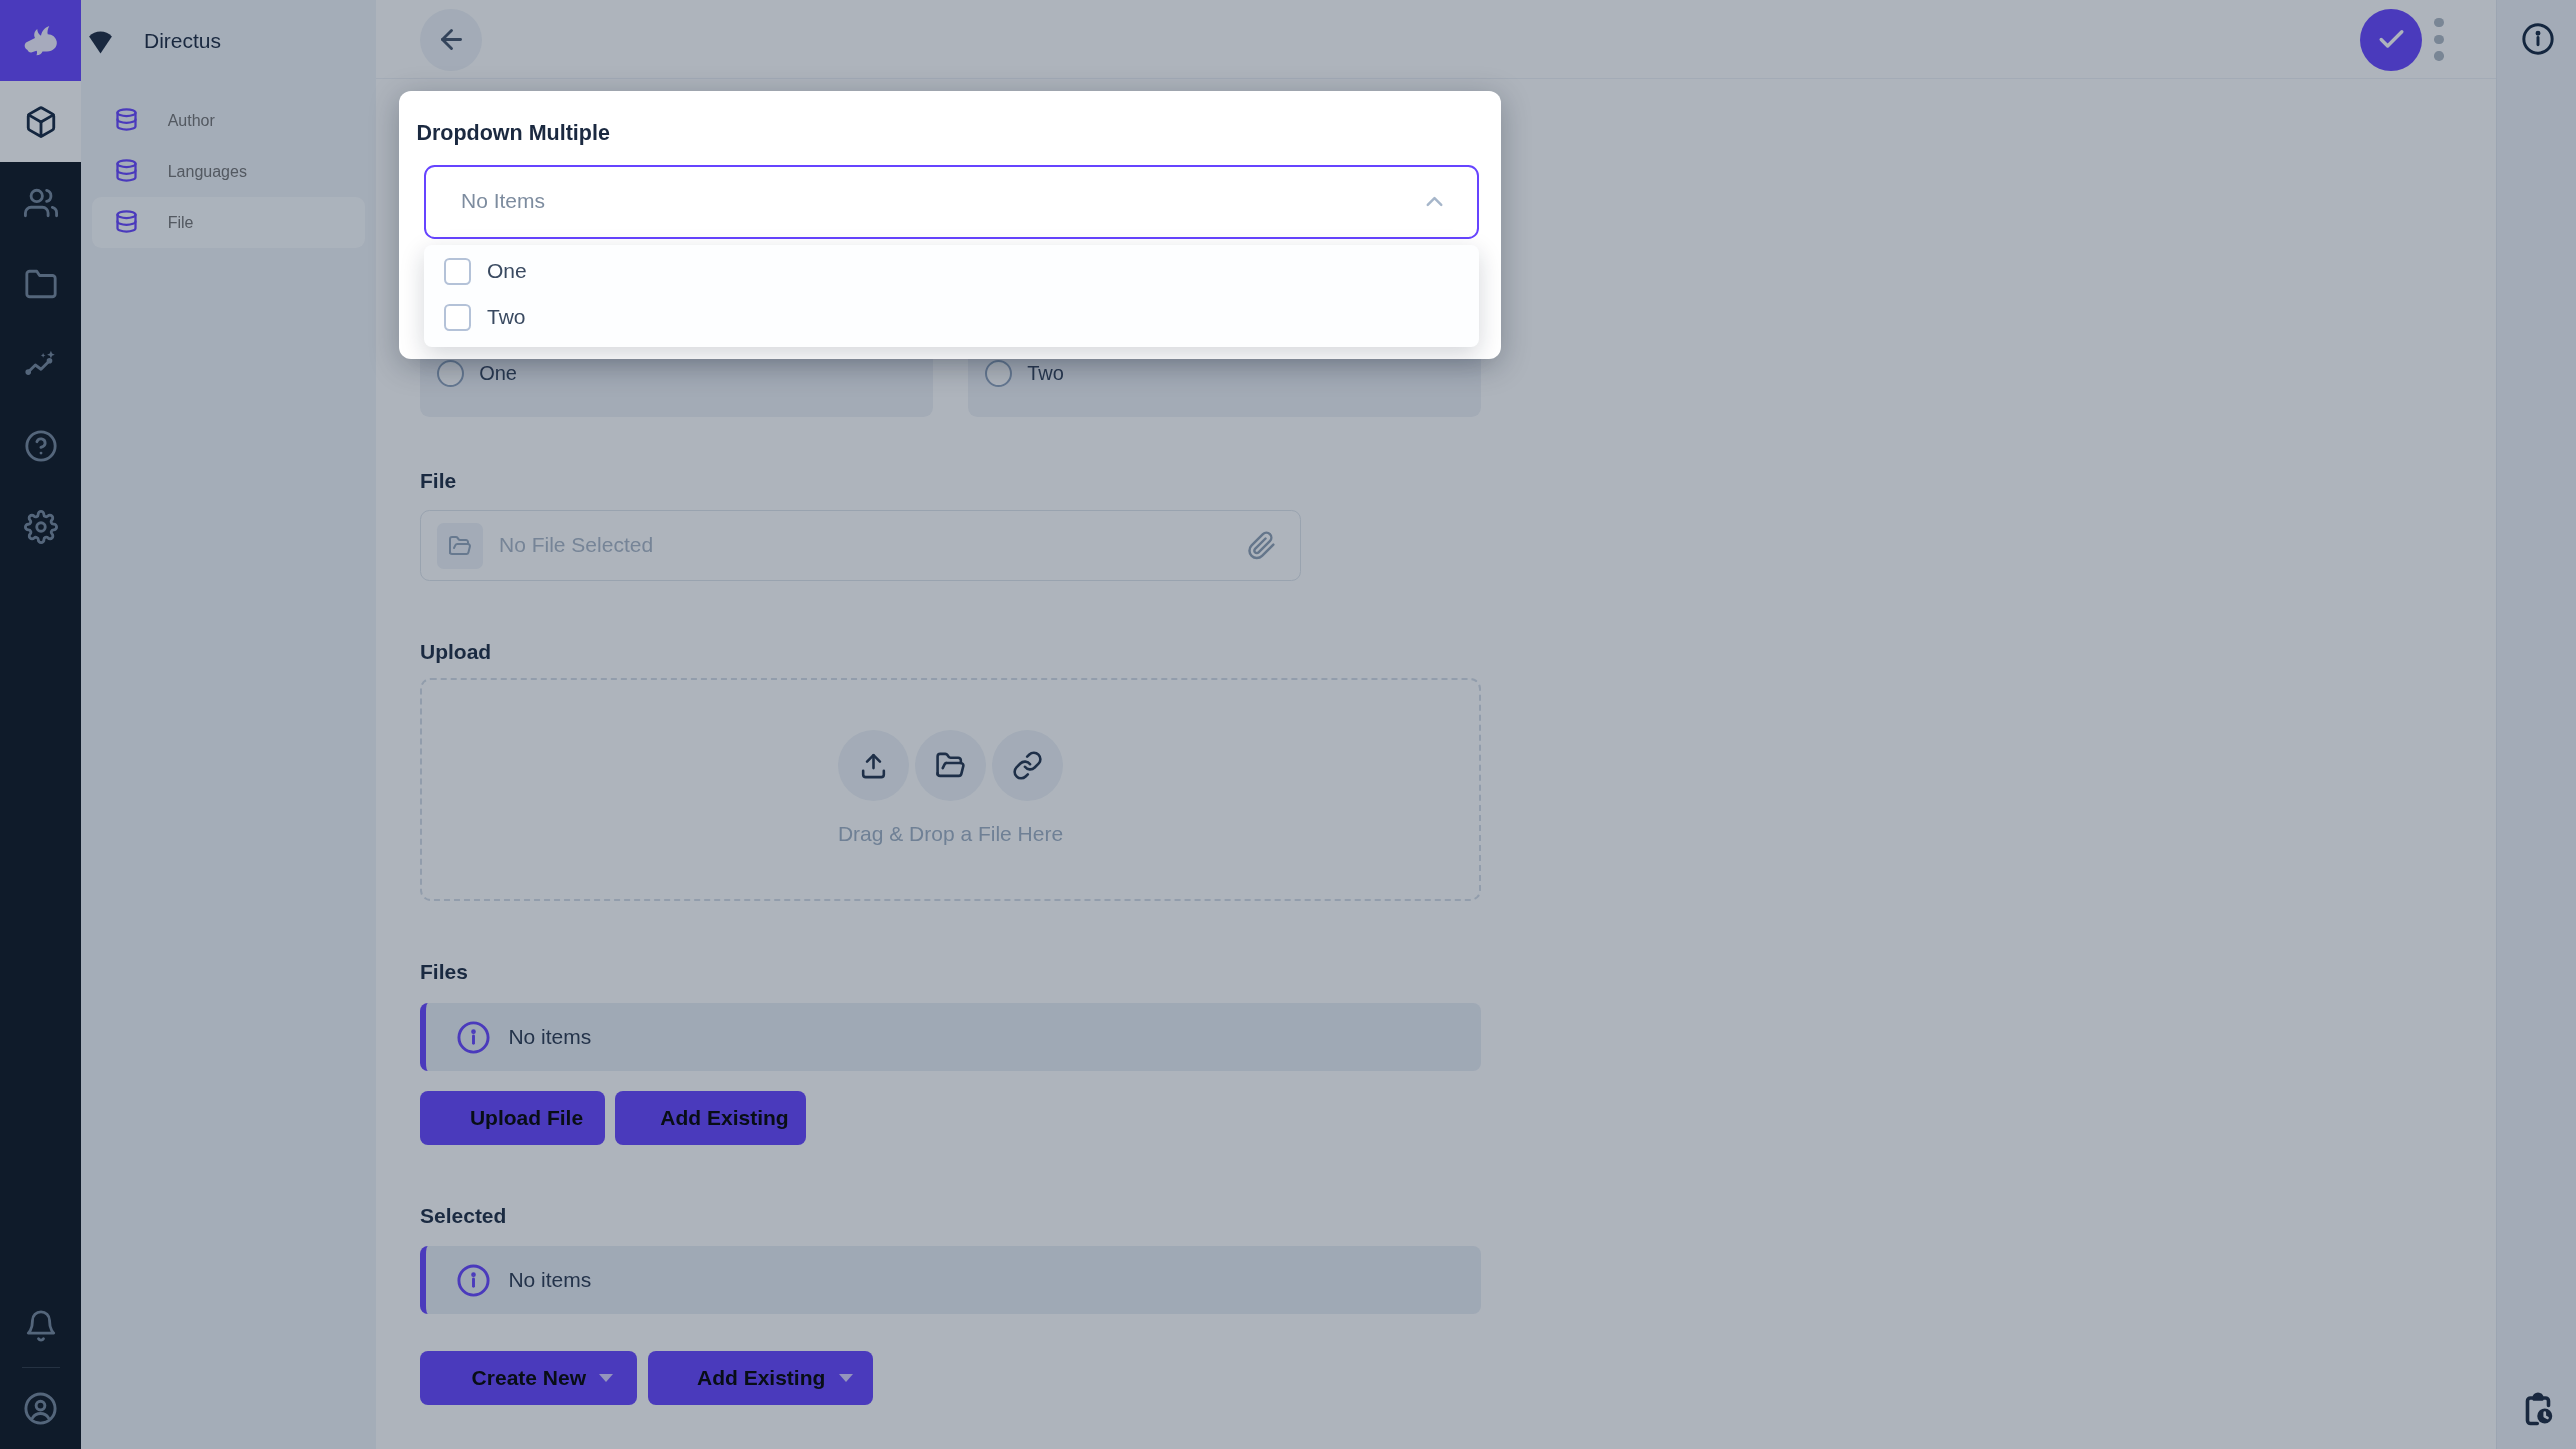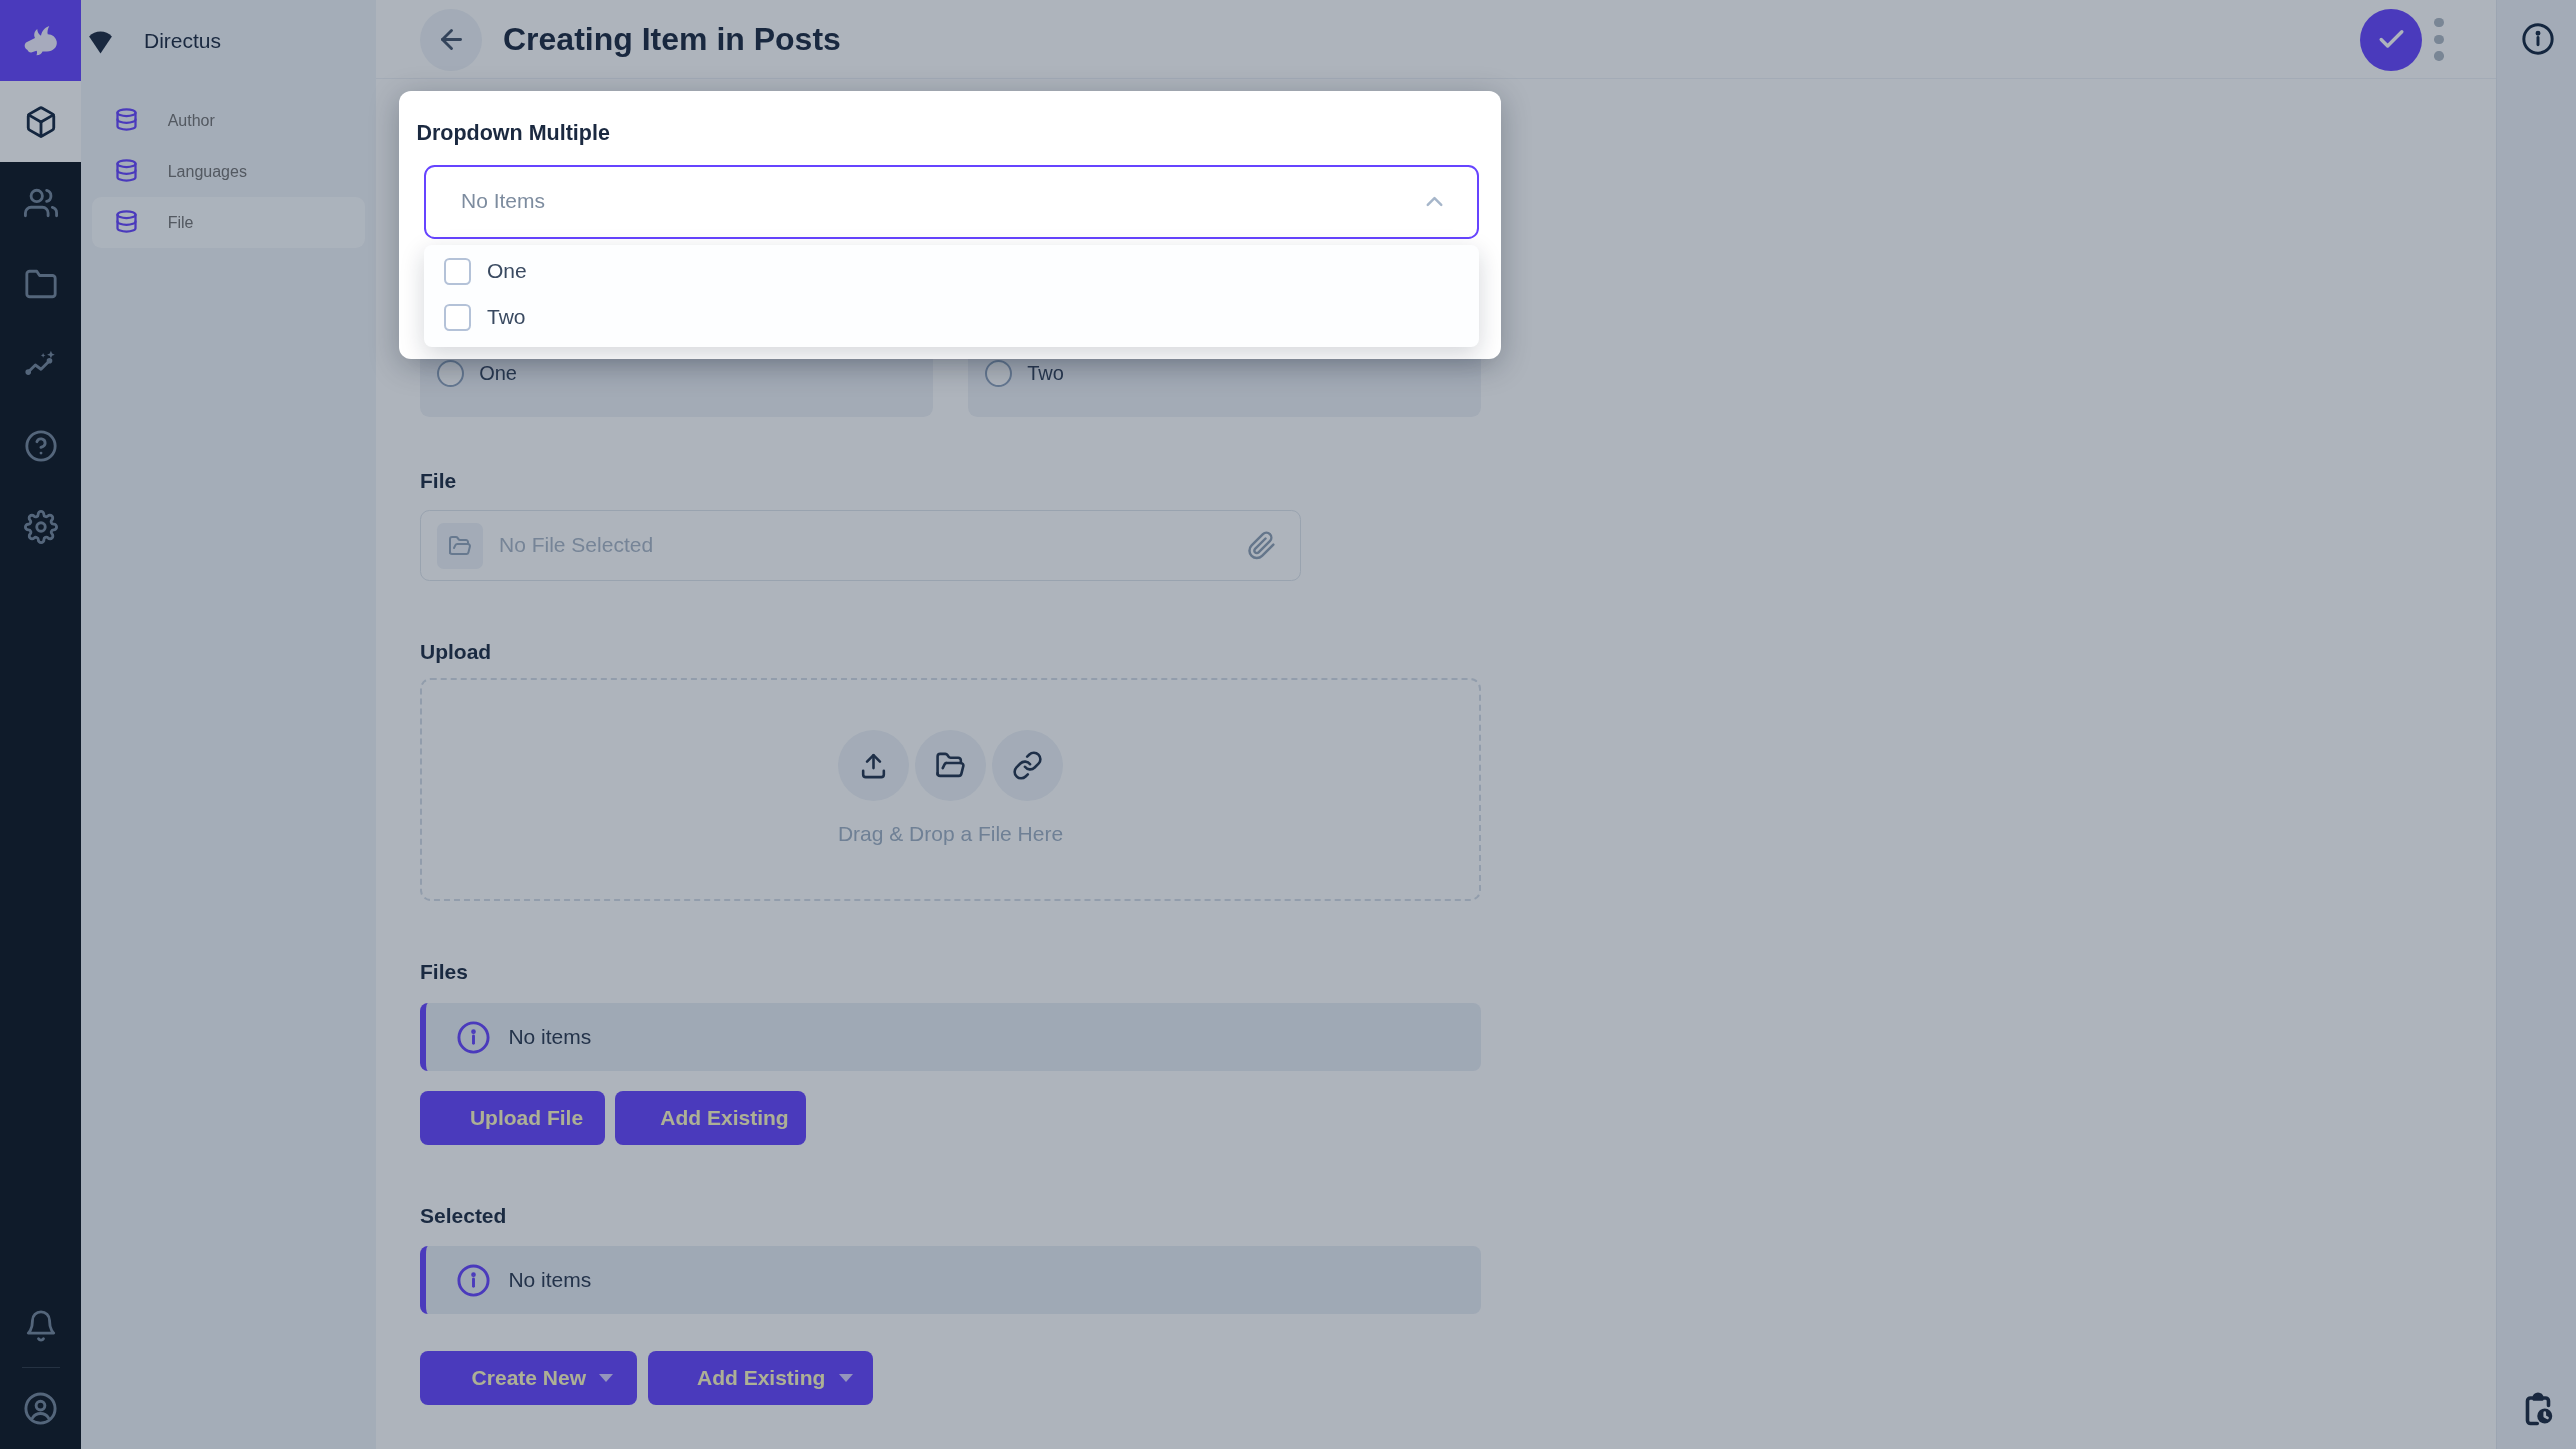--- a/index.html
+++ b/index.html
@@ -48,21 +48,21 @@
   .dropzone { position:absolute; left:44px; top:678px; width:1061px; height:223px; border:2px dashed #d4dce6; border-radius:10.7px; background:#fff; }
   .dz-buttons { position:absolute; left:0; top:50px; width:100%; display:flex; justify-content:center; gap:6px; }
   .dz-circle { width:71px; height:71px; border-radius:50%; background:#eef2f7; display:flex; align-items:center; justify-content:center; color:#22334d; cursor:pointer; }
   .dz-text { position:absolute; left:0; top:142px; width:100%; text-align:center; font-size:21px; color:#9fb0c4; }
 
   
   .notice { position:absolute; left:44px; width:1061px; height:68px; background:#e9eef5; border-left:6.7px solid #6644ff; border-radius:8px; display:flex; align-items:center; padding-left:30px; gap:17.4px; font-size:21px; color:#2a3950; }
   .notice .info-i { color:#6644ff; flex:0 0 auto; display:flex; }
 
   
-  .btn { height:54px; background:#6644ff; color:#fef9c3; font-size:21px; font-weight:600; border:none; border-radius:8px; display:inline-flex; align-items:center; justify-content:center; gap:13.4px; cursor:pointer; font-family:"Liberation Sans", sans-serif;padding-left:28px; }
+  .btn { height:54px; background:#6644ff; color:#000000; font-size:21px; font-weight:600; border:none; border-radius:8px; display:inline-flex; align-items:center; justify-content:center; gap:13.4px; cursor:pointer; font-family:"Liberation Sans", sans-serif;padding-left:28px; }
   .btn-row { position:absolute; left:44px; display:flex; }
   .caret { width:0; height:0; border-left:7.4px solid transparent; border-right:7.4px solid transparent; border-top:8.7px solid rgba(255,255,255,0.75); }
 
   
   .right-bar { position:absolute; left:2496px; top:0; width:81px; height:1449px; background:#eef2f7; border-left:1.3px solid #e3e9f0; z-index:10; }
   .right-bar .top-icon { position:absolute; left:0; top:22px; width:81px; display:flex; justify-content:center; color:#13263f; cursor:pointer; }
   .right-bar .bottom-icon { position:absolute; left:0; bottom:21.5px; width:81px; display:flex; justify-content:center; color:#1b2940; cursor:pointer; }
 
   
   .overlay { position:absolute; inset:0; background:rgba(23,41,64,0.35); z-index:50; }
@@ -211,21 +211,20 @@
 <div class="content">
   <div class="content-header">
     <div class="back-btn">
       <span>
         <svg width="31" height="31" viewBox="0 0 24 24" fill="none" stroke="currentColor" stroke-width="2.2" stroke-linecap="round" stroke-linejoin="round">
             <line x1="19" y1="12" x2="5" y2="12"></line>
             <polyline points="12 19 5 12 12 5"></polyline>
           </svg>
       </span>
     </div>
-    <div class="page-title">Creating Item in Posts</div>
     <div class="save-btn">
       <span>
         <svg width="31" height="31" viewBox="0 0 24 24" fill="none" stroke="currentColor" stroke-width="2.6" stroke-linecap="round" stroke-linejoin="round">
             <polyline points="20 6 9 17 4 12"></polyline>
           </svg>
       </span>
     </div>
     <div class="more-btn">
       <i></i>
         <i></i>

